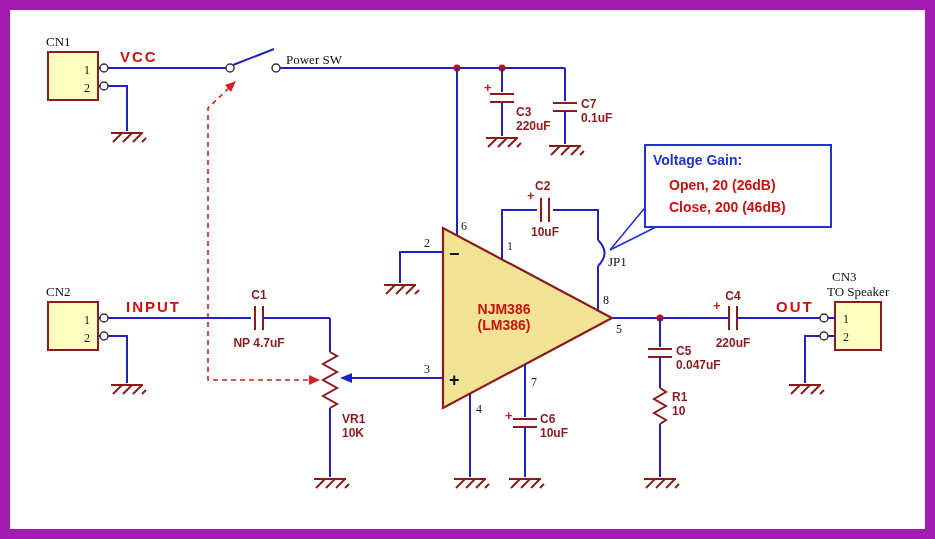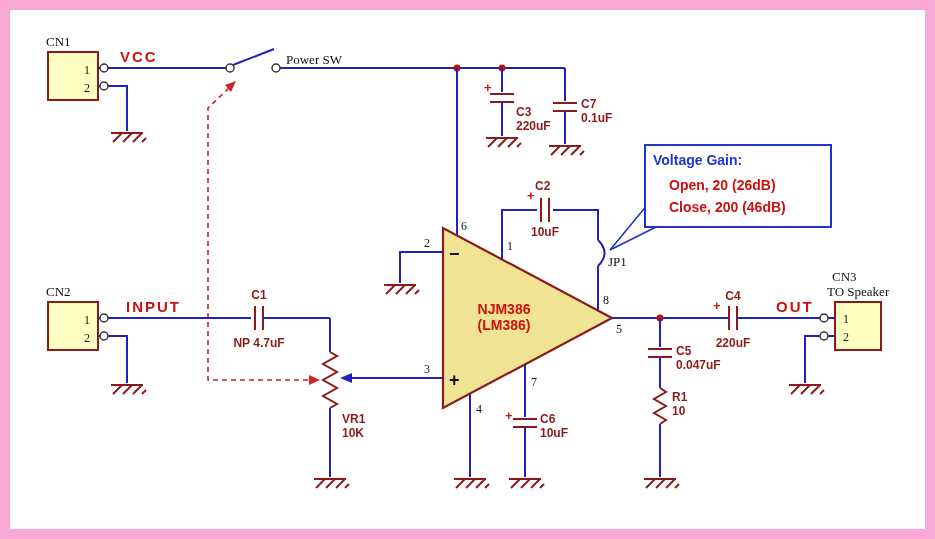--- a/index.html
+++ b/index.html
@@ -1,16 +1,16 @@
 <!DOCTYPE html>
 <html><head>
 <meta charset="utf-8">
 <style>
   html,body{margin:0;padding:0;background:#000;}
-  .canvas{position:relative;width:935px;height:539px;background:#f9a8d4;overflow:hidden;
+  .canvas{position:relative;width:935px;height:539px;background:#a21caf;overflow:hidden;
           font-family:"Liberation Serif",serif;}
   .canvas svg{position:absolute;left:0;top:0;}
   .wire{stroke:#2222bb;stroke-width:2;fill:none;}
   .sym{stroke:#8b1a1a;stroke-width:2;fill:none;}
   .dash{stroke:#cc2222;stroke-width:1.6;stroke-dasharray:5 4;fill:none;}
   .dot{fill:#bb1111;stroke:none;}
   .pinc{fill:#ffffff;stroke:#333;stroke-width:1.5;}
   .conn{fill:#ffffc2;stroke:#8b1a1a;stroke-width:2;}
   .tri{fill:#f0e494;stroke:#8b1a1a;stroke-width:2.2;}
   .blue-ln{stroke:#2233cc;stroke-width:1.6;fill:none;}

